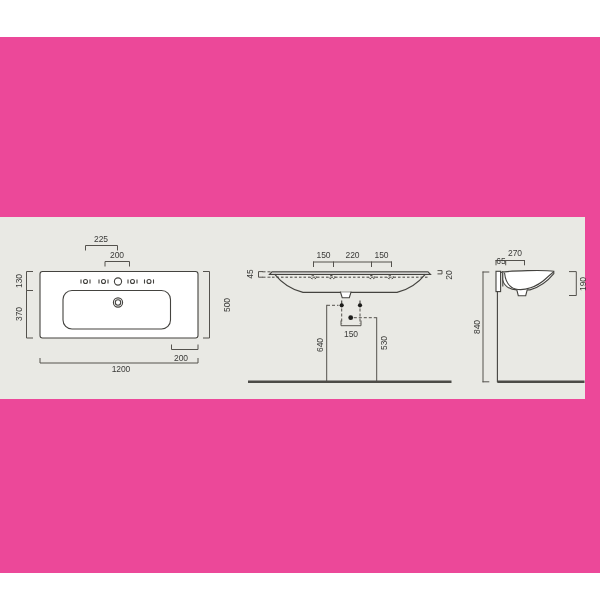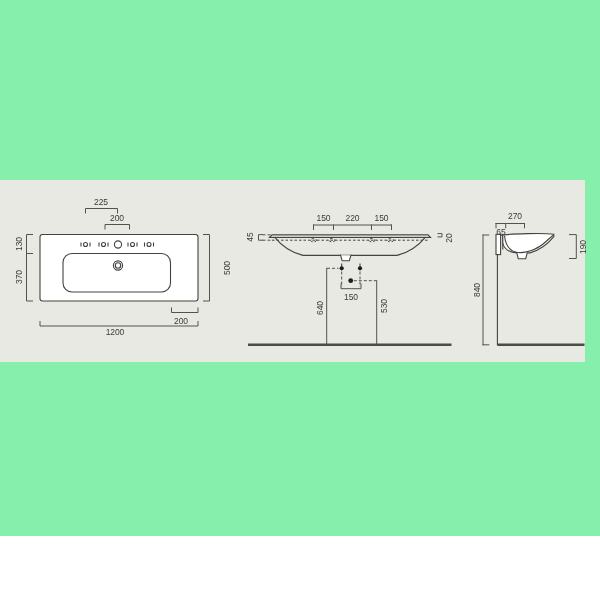--- a/index.html
+++ b/index.html
@@ -1,17 +1,17 @@
 <!DOCTYPE html>
 <html><head>
 <meta charset="utf-8">
 <style>
   html,body{margin:0;padding:0;background:#fff;}
-  #screen{position:relative;width:600px;height:536px;background:#86efac;overflow:hidden;
-          font-family:"Liberation Sans",sans-serif;}
+  #screen{position:relative;width:600px;height:536px;background:#ec4899;overflow:hidden;
+          font-family:"Liberation Sans",sans-serif;margin-top:37px;}
   #panel{position:absolute;left:0;top:180px;width:585px;height:182px;background:#e9e9e4;}
   #linework{position:absolute;left:0;top:0;width:600px;height:600px;}
   .ln{stroke:#44433f;stroke-width:1.1;fill:none;stroke-linecap:square;}
   .fillw{fill:#ffffff;}
   .dimln{stroke:#54524d;stroke-width:1;fill:none;stroke-linecap:square;}
   .dash{stroke:#54524d;stroke-width:1;fill:none;stroke-dasharray:3 2;}
   .dashf{stroke:#44433f;stroke-width:1;fill:none;stroke-dasharray:2.5 2;}
   .dot{fill:#1d1d1b;stroke:none;}
   .floor{stroke:#4c4b47;stroke-width:2.4;fill:none;}
   .dim{position:absolute;font-size:8.5px;line-height:9px;color:#3a3a38;white-space:nowrap;
@@ -138,28 +138,28 @@
       <line class="floor" x1="497.4" y1="344.8" x2="584.5" y2="344.8"></line>
     </g>
   </svg>
 
   <span class="dim" style="left:101px;top:202px">225</span>
   <span class="dim" style="left:117px;top:218px">200</span>
   <span class="dim v" style="left:18.5px;top:243.5px">130</span>
   <span class="dim v" style="left:18.5px;top:277px">370</span>
   <span class="dim v" style="left:227px;top:267.5px">500</span>
   <span class="dim" style="left:181px;top:320.5px">200</span>
-  <span class="dim" style="left:115px;top:331.5px">1200</span>
+  <span class="dim" style="left:121px;top:331.5px">1200</span>
 
   <span class="dim" style="left:323.5px;top:217.5px">150</span>
   <span class="dim" style="left:352.5px;top:217.5px">220</span>
   <span class="dim" style="left:381.5px;top:217.5px">150</span>
   <span class="dim v" style="left:250px;top:237.3px">45</span>
   <span class="dim v" style="left:449px;top:238px">20</span>
   <span class="dim" style="left:351px;top:296.5px">150</span>
   <span class="dim v" style="left:319.5px;top:308px">640</span>
   <span class="dim v" style="left:383.5px;top:306px">530</span>
 
-  <span class="dim" style="left:501px;top:232px">65</span>
+  <span class="dim" style="left:501px;top:224px">65</span>
   <span class="dim" style="left:515px;top:215.5px">270</span>
   <span class="dim v" style="left:583px;top:246.5px">190</span>
   <span class="dim v" style="left:476.5px;top:290px">840</span>
 </div>
 
 </body></html>

